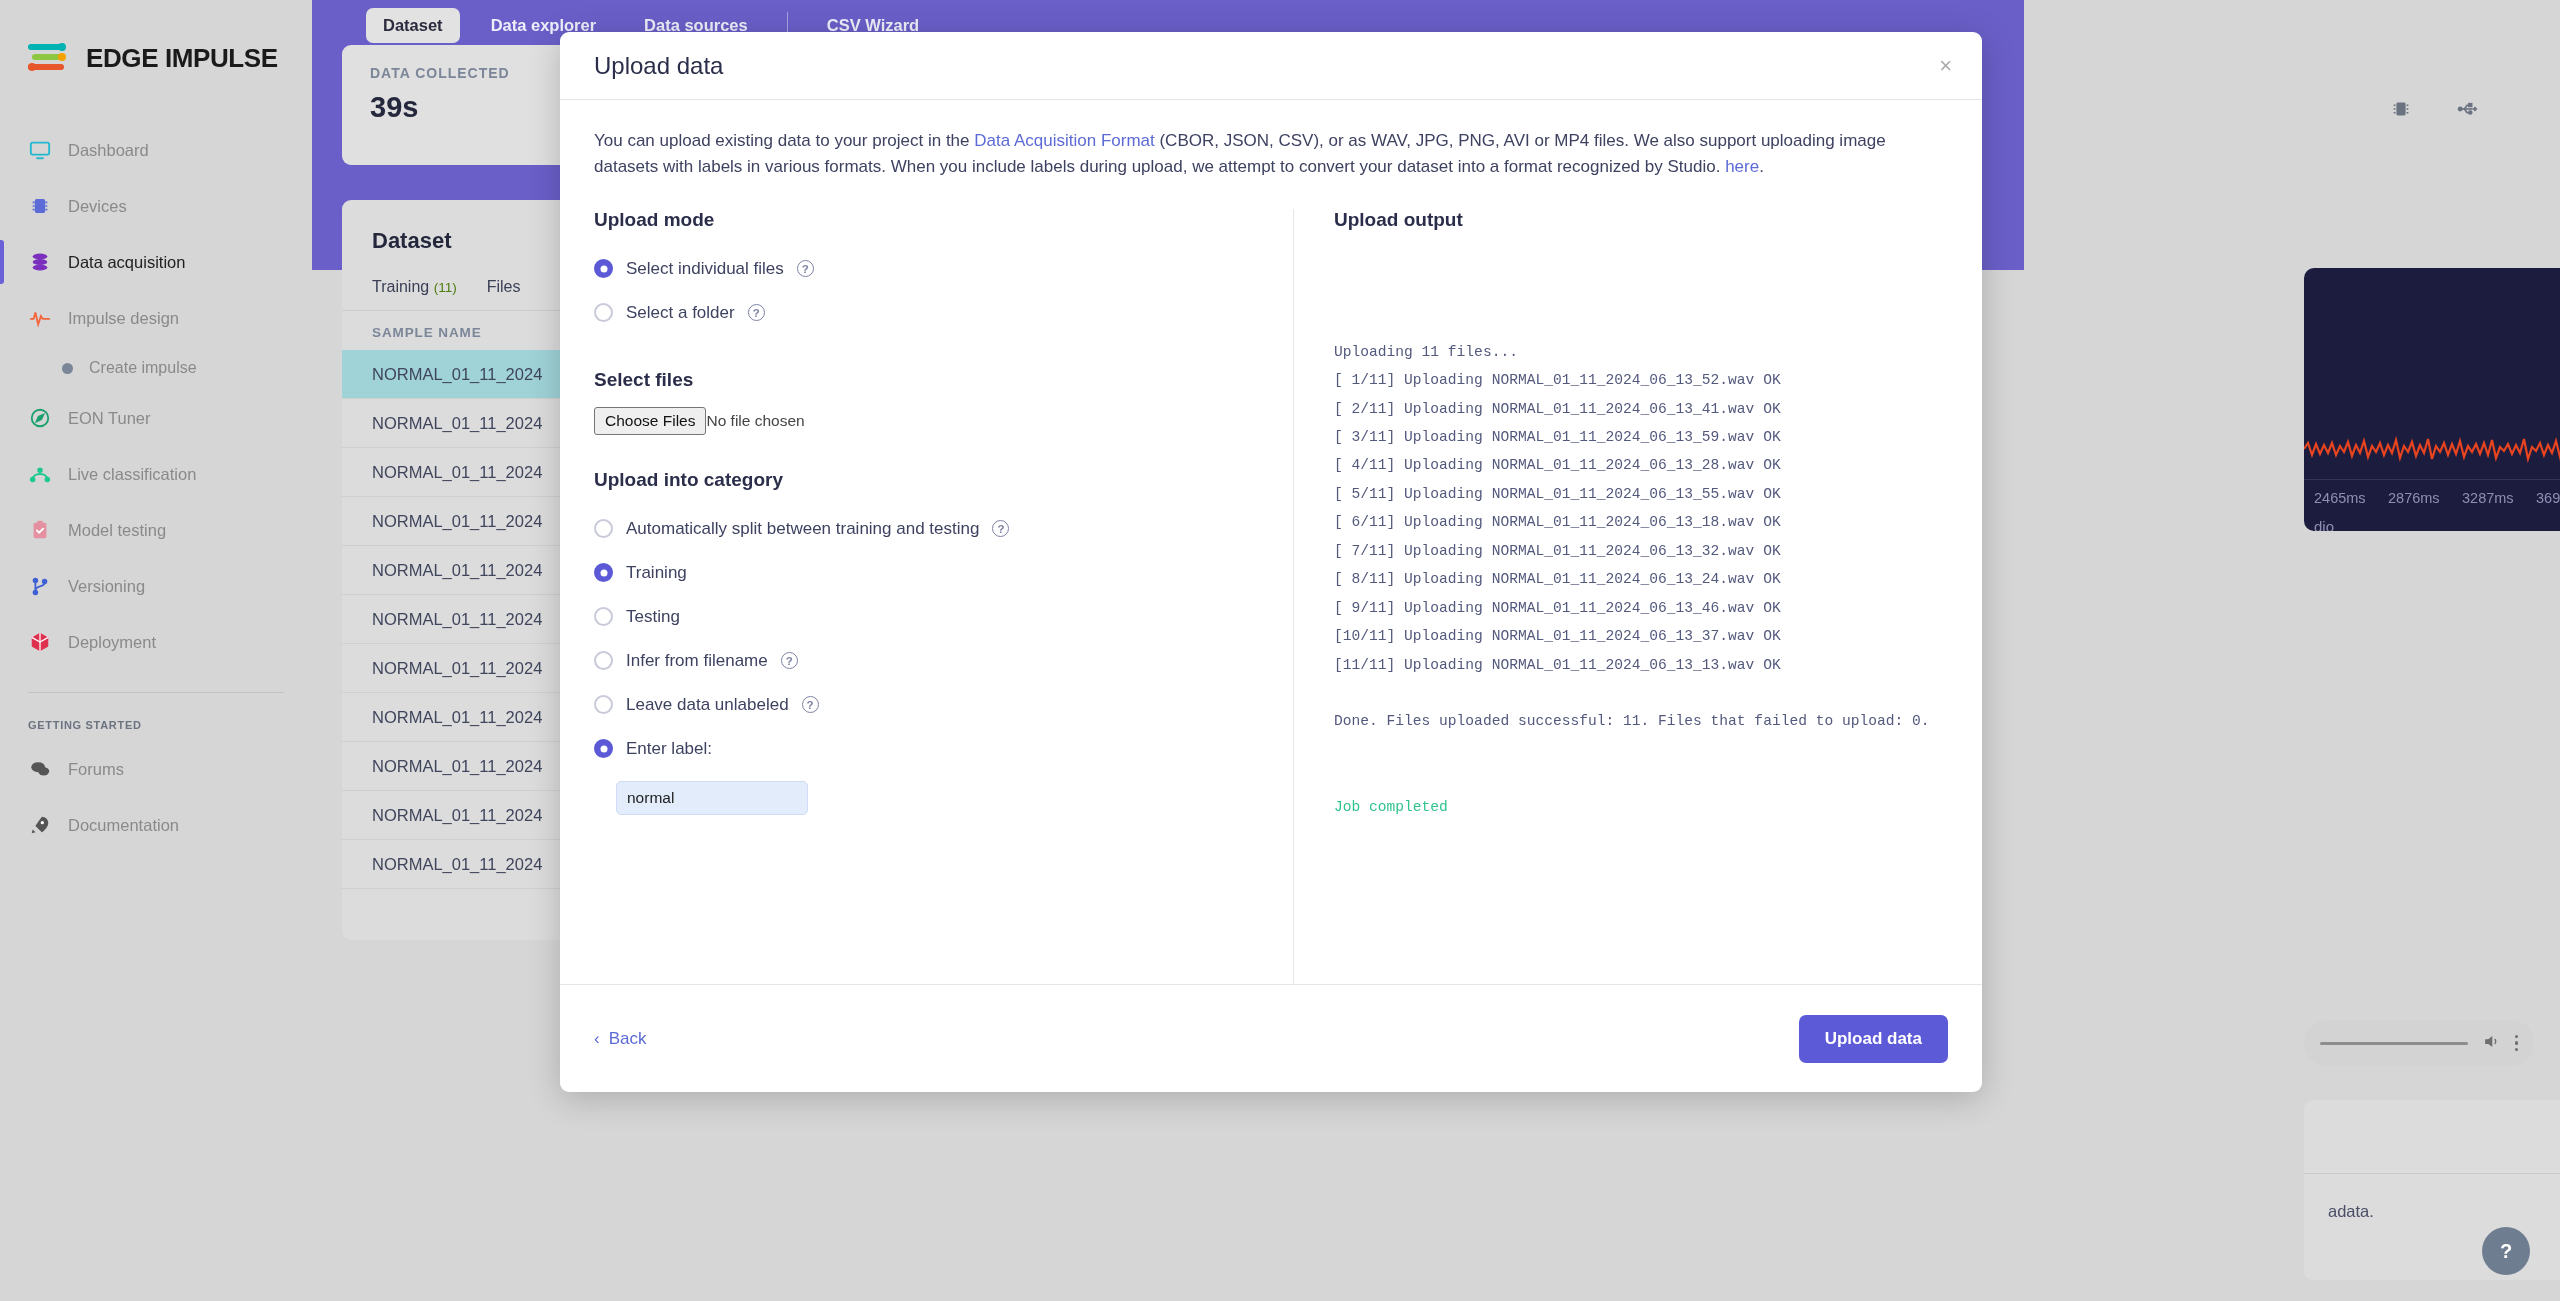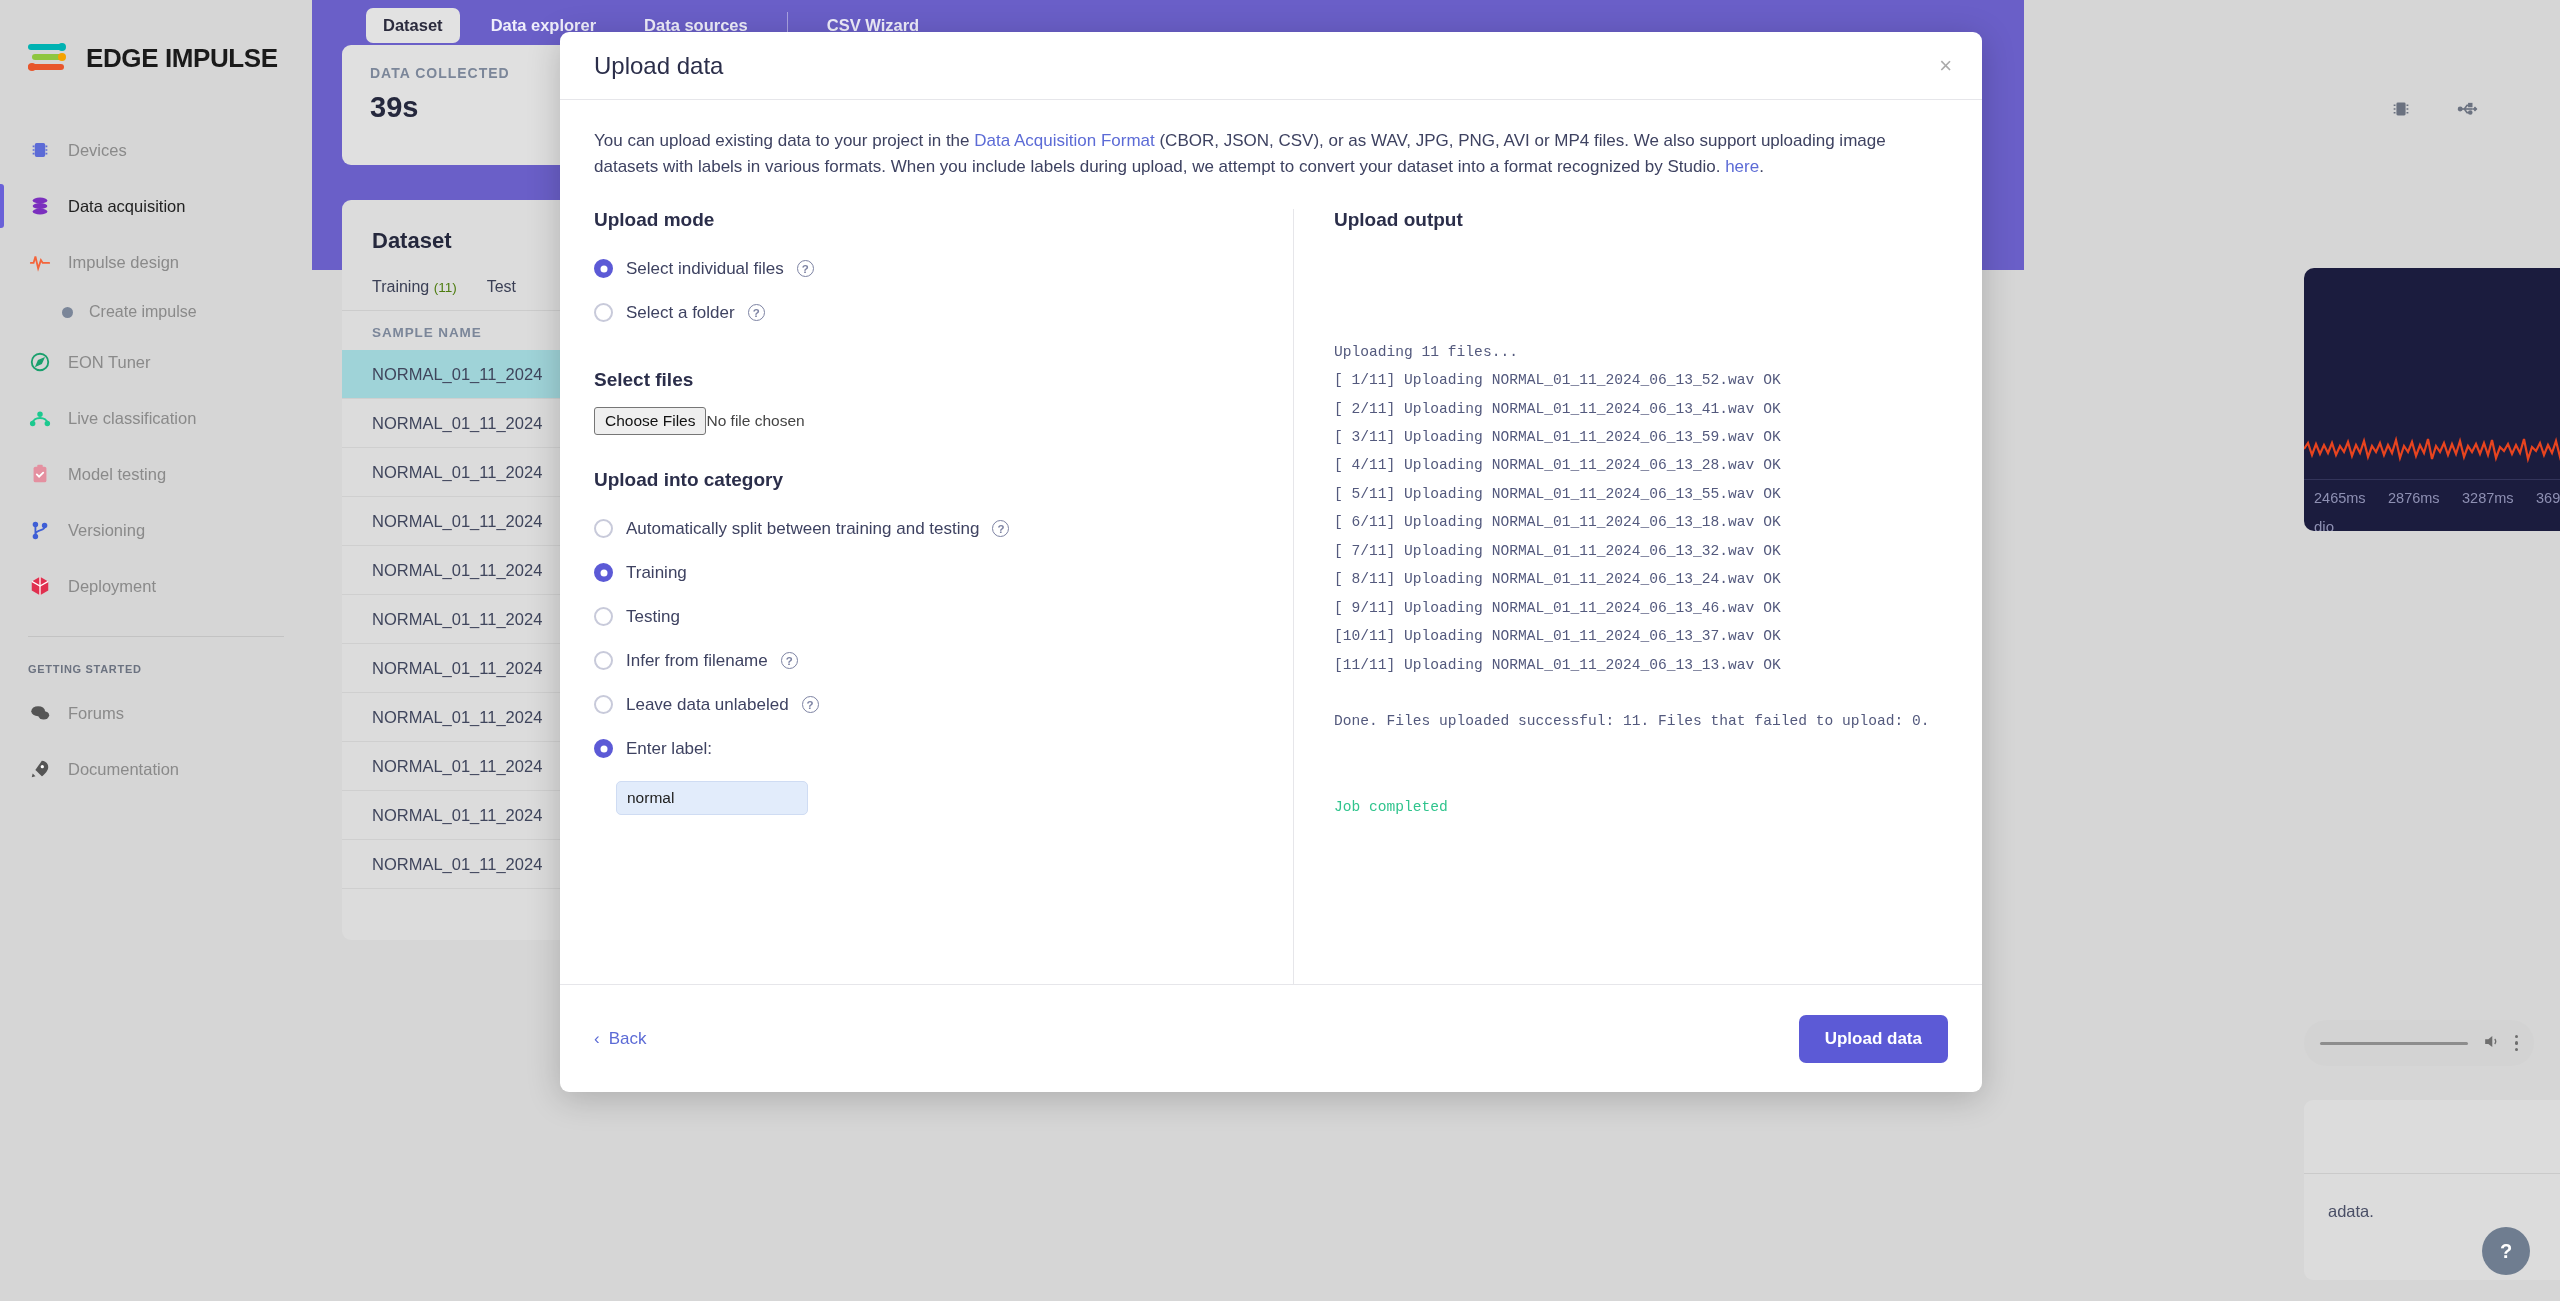--- a/index.html
+++ b/index.html
@@ -197,20 +197,29 @@
           <span class="logo-dot ld1"></span>
         <span class="logo-bar lb2"></span>
           <span class="logo-dot ld2"></span>
         <span class="logo-bar lb3"></span>
           <span class="logo-dot ld3"></span>
       </div>
       <div class="logo-text">EDGE IMPULSE</div>
     </div>
 
     <div class="nav">
+      <div class="nav-item">
+        <span class="nav-icon">
+          <svg width="22" height="22" viewBox="0 0 24 24" fill="none" stroke="#22b8cf" stroke-width="2">
+              <rect x="2" y="4" width="20" height="13" rx="2"></rect>
+              <path d="M8 21h8"></path>
+            </svg>
+        </span>
+        <span>Dashboard</span>
+      </div>
       <div class="nav-item">
         <span class="nav-icon">
           <svg width="22" height="22" viewBox="0 0 24 24" fill="#5c6bd6" stroke="#5c6bd6" stroke-width="1.4">
               <rect x="7" y="5" width="10" height="14" rx="1.5"></rect>
               <path d="M4 8h2M4 12h2M4 16h2M18 8h2M18 12h2M18 16h2" stroke-width="1.8"></path>
             </svg>
         </span>
         <span>Devices</span>
       </div>
       <div class="nav-item active">
@@ -352,21 +361,21 @@
     </div>
 
     <div class="dataset-card">
       <div class="dataset-title">Dataset</div>
       <div class="ds-tabs">
         <div class="ds-tab">
           <span>Training</span>
           <span class="ds-count">(11)</span>
         </div>
         <div class="ds-tab">
-          <span>Test</span>
+          <span>Files</span>
         </div>
       </div>
       <div class="ds-header">SAMPLE NAME</div>
       <div id="ds-rows">
           <div class="ds-row selected">
             <span>NORMAL_01_11_2024</span>
           </div>
           <div class="ds-row">
             <span>NORMAL_01_11_2024</span>
           </div>

